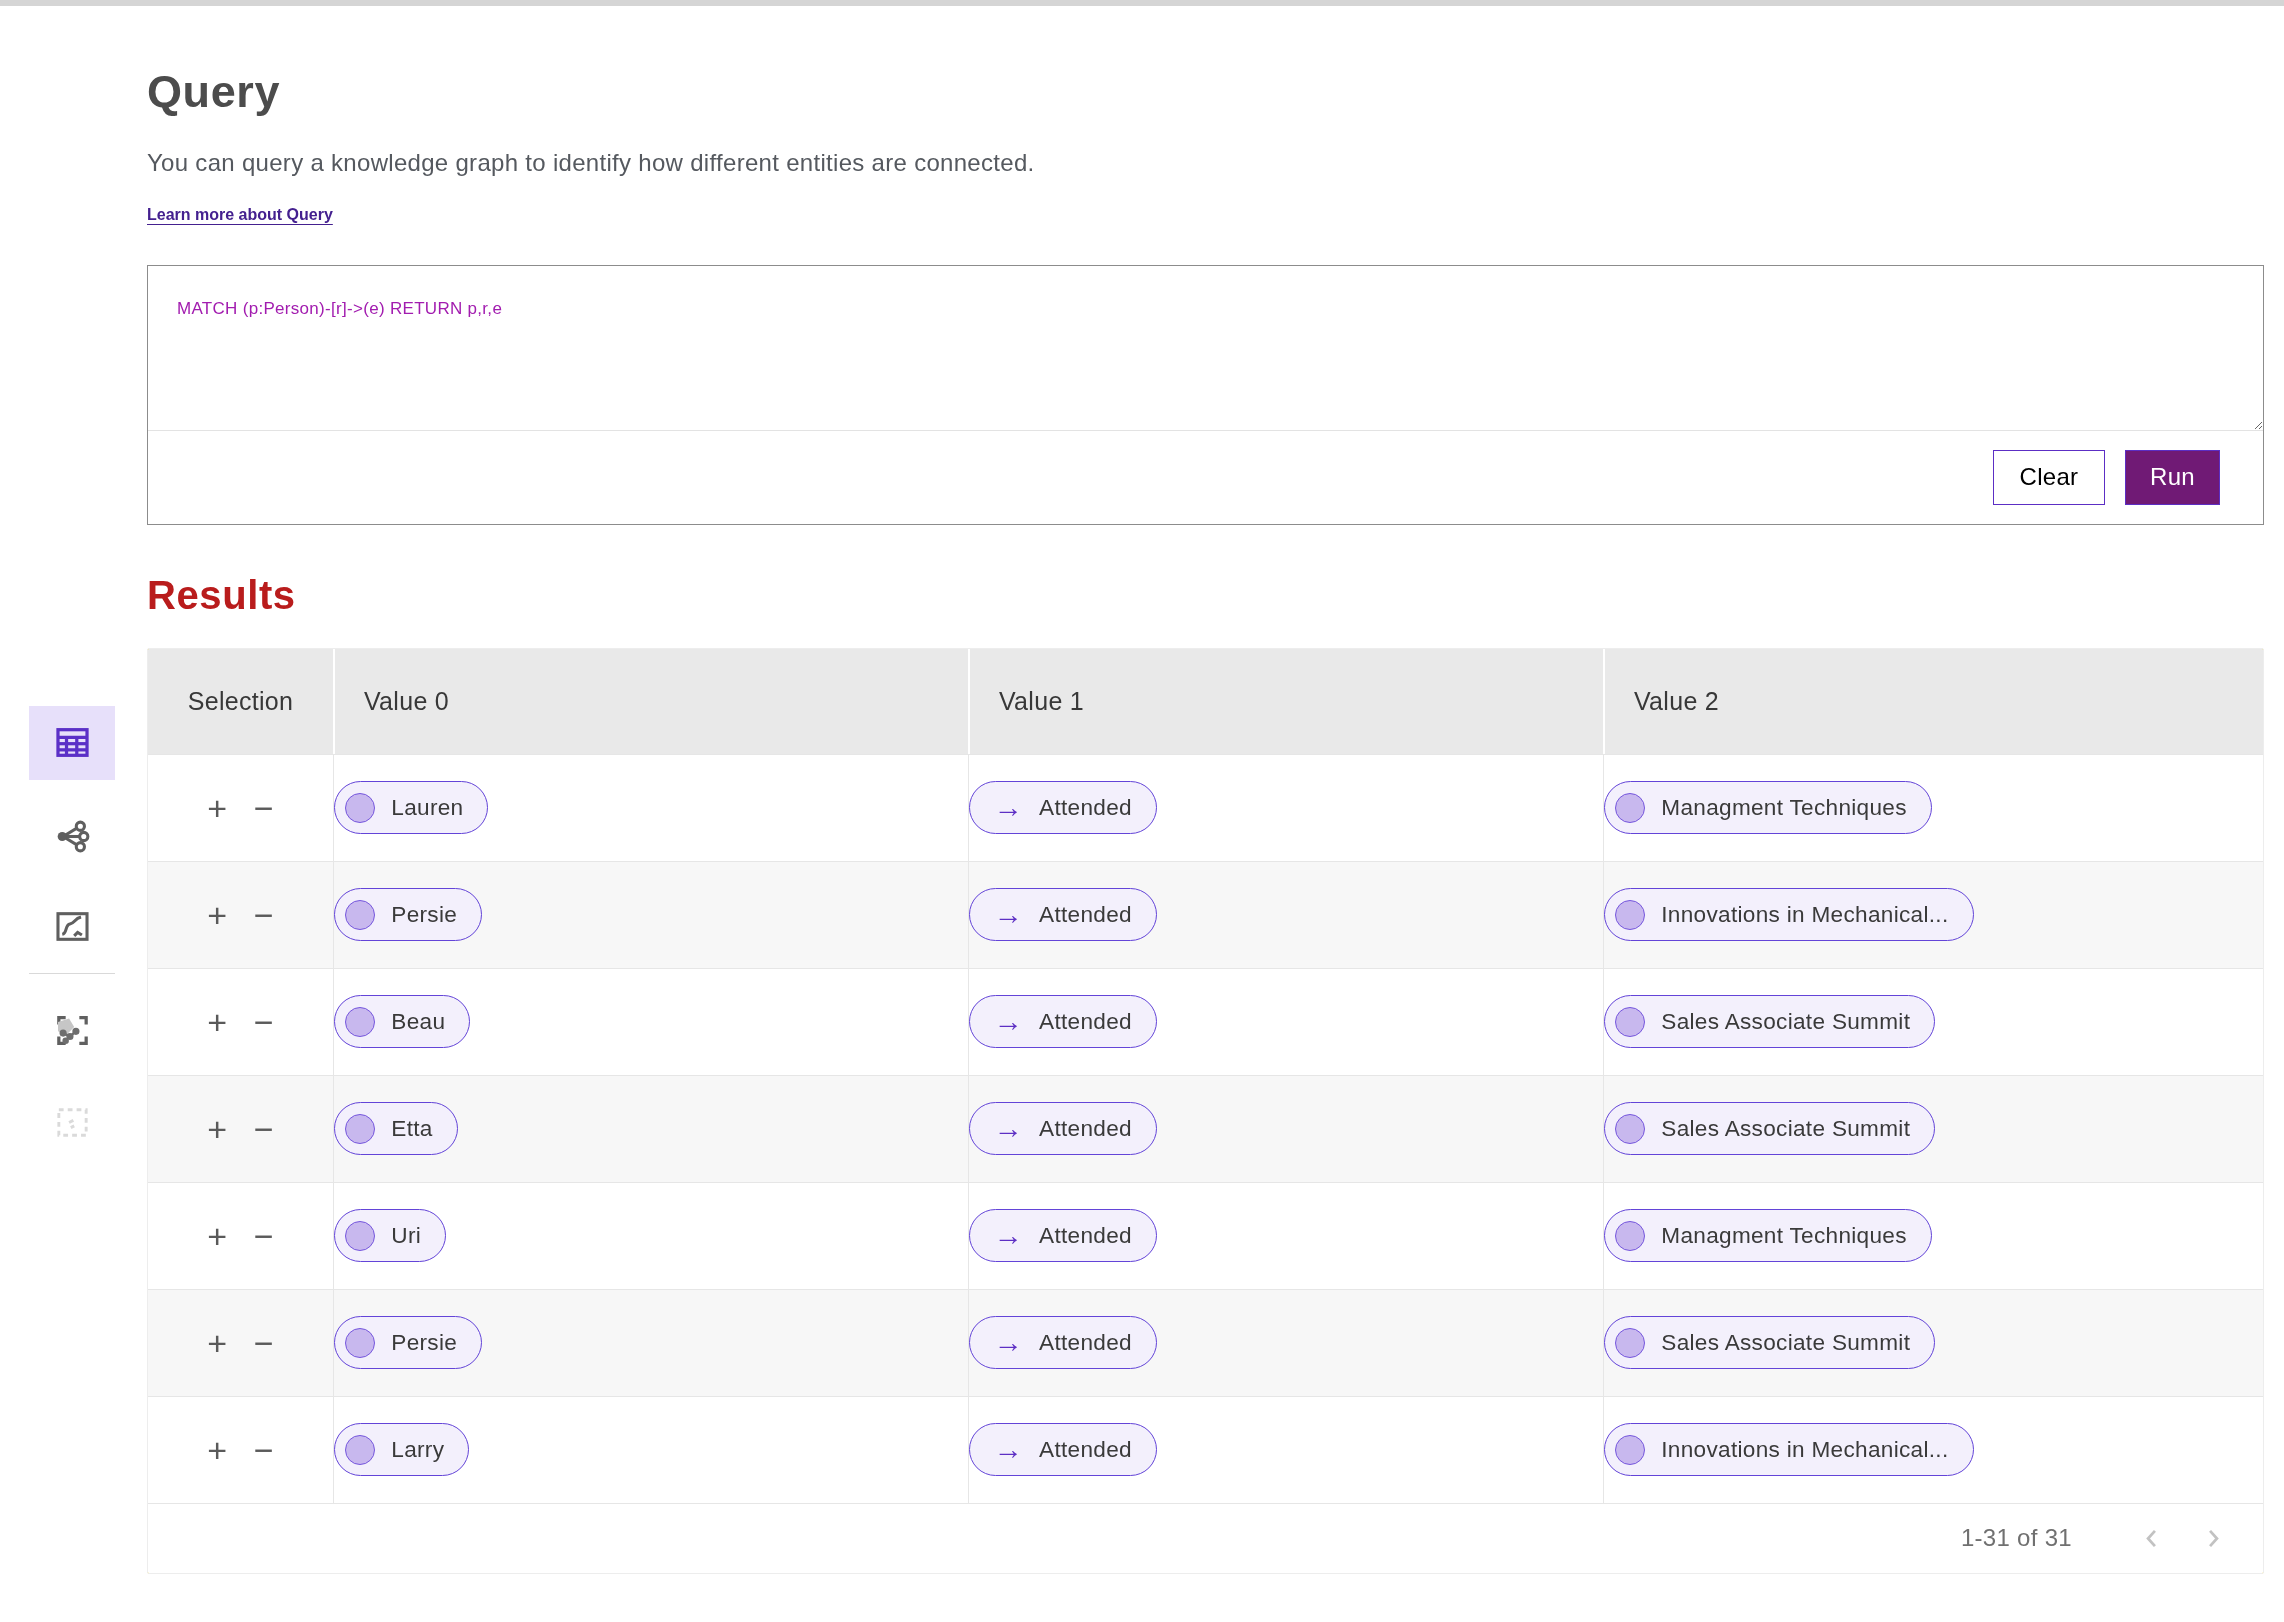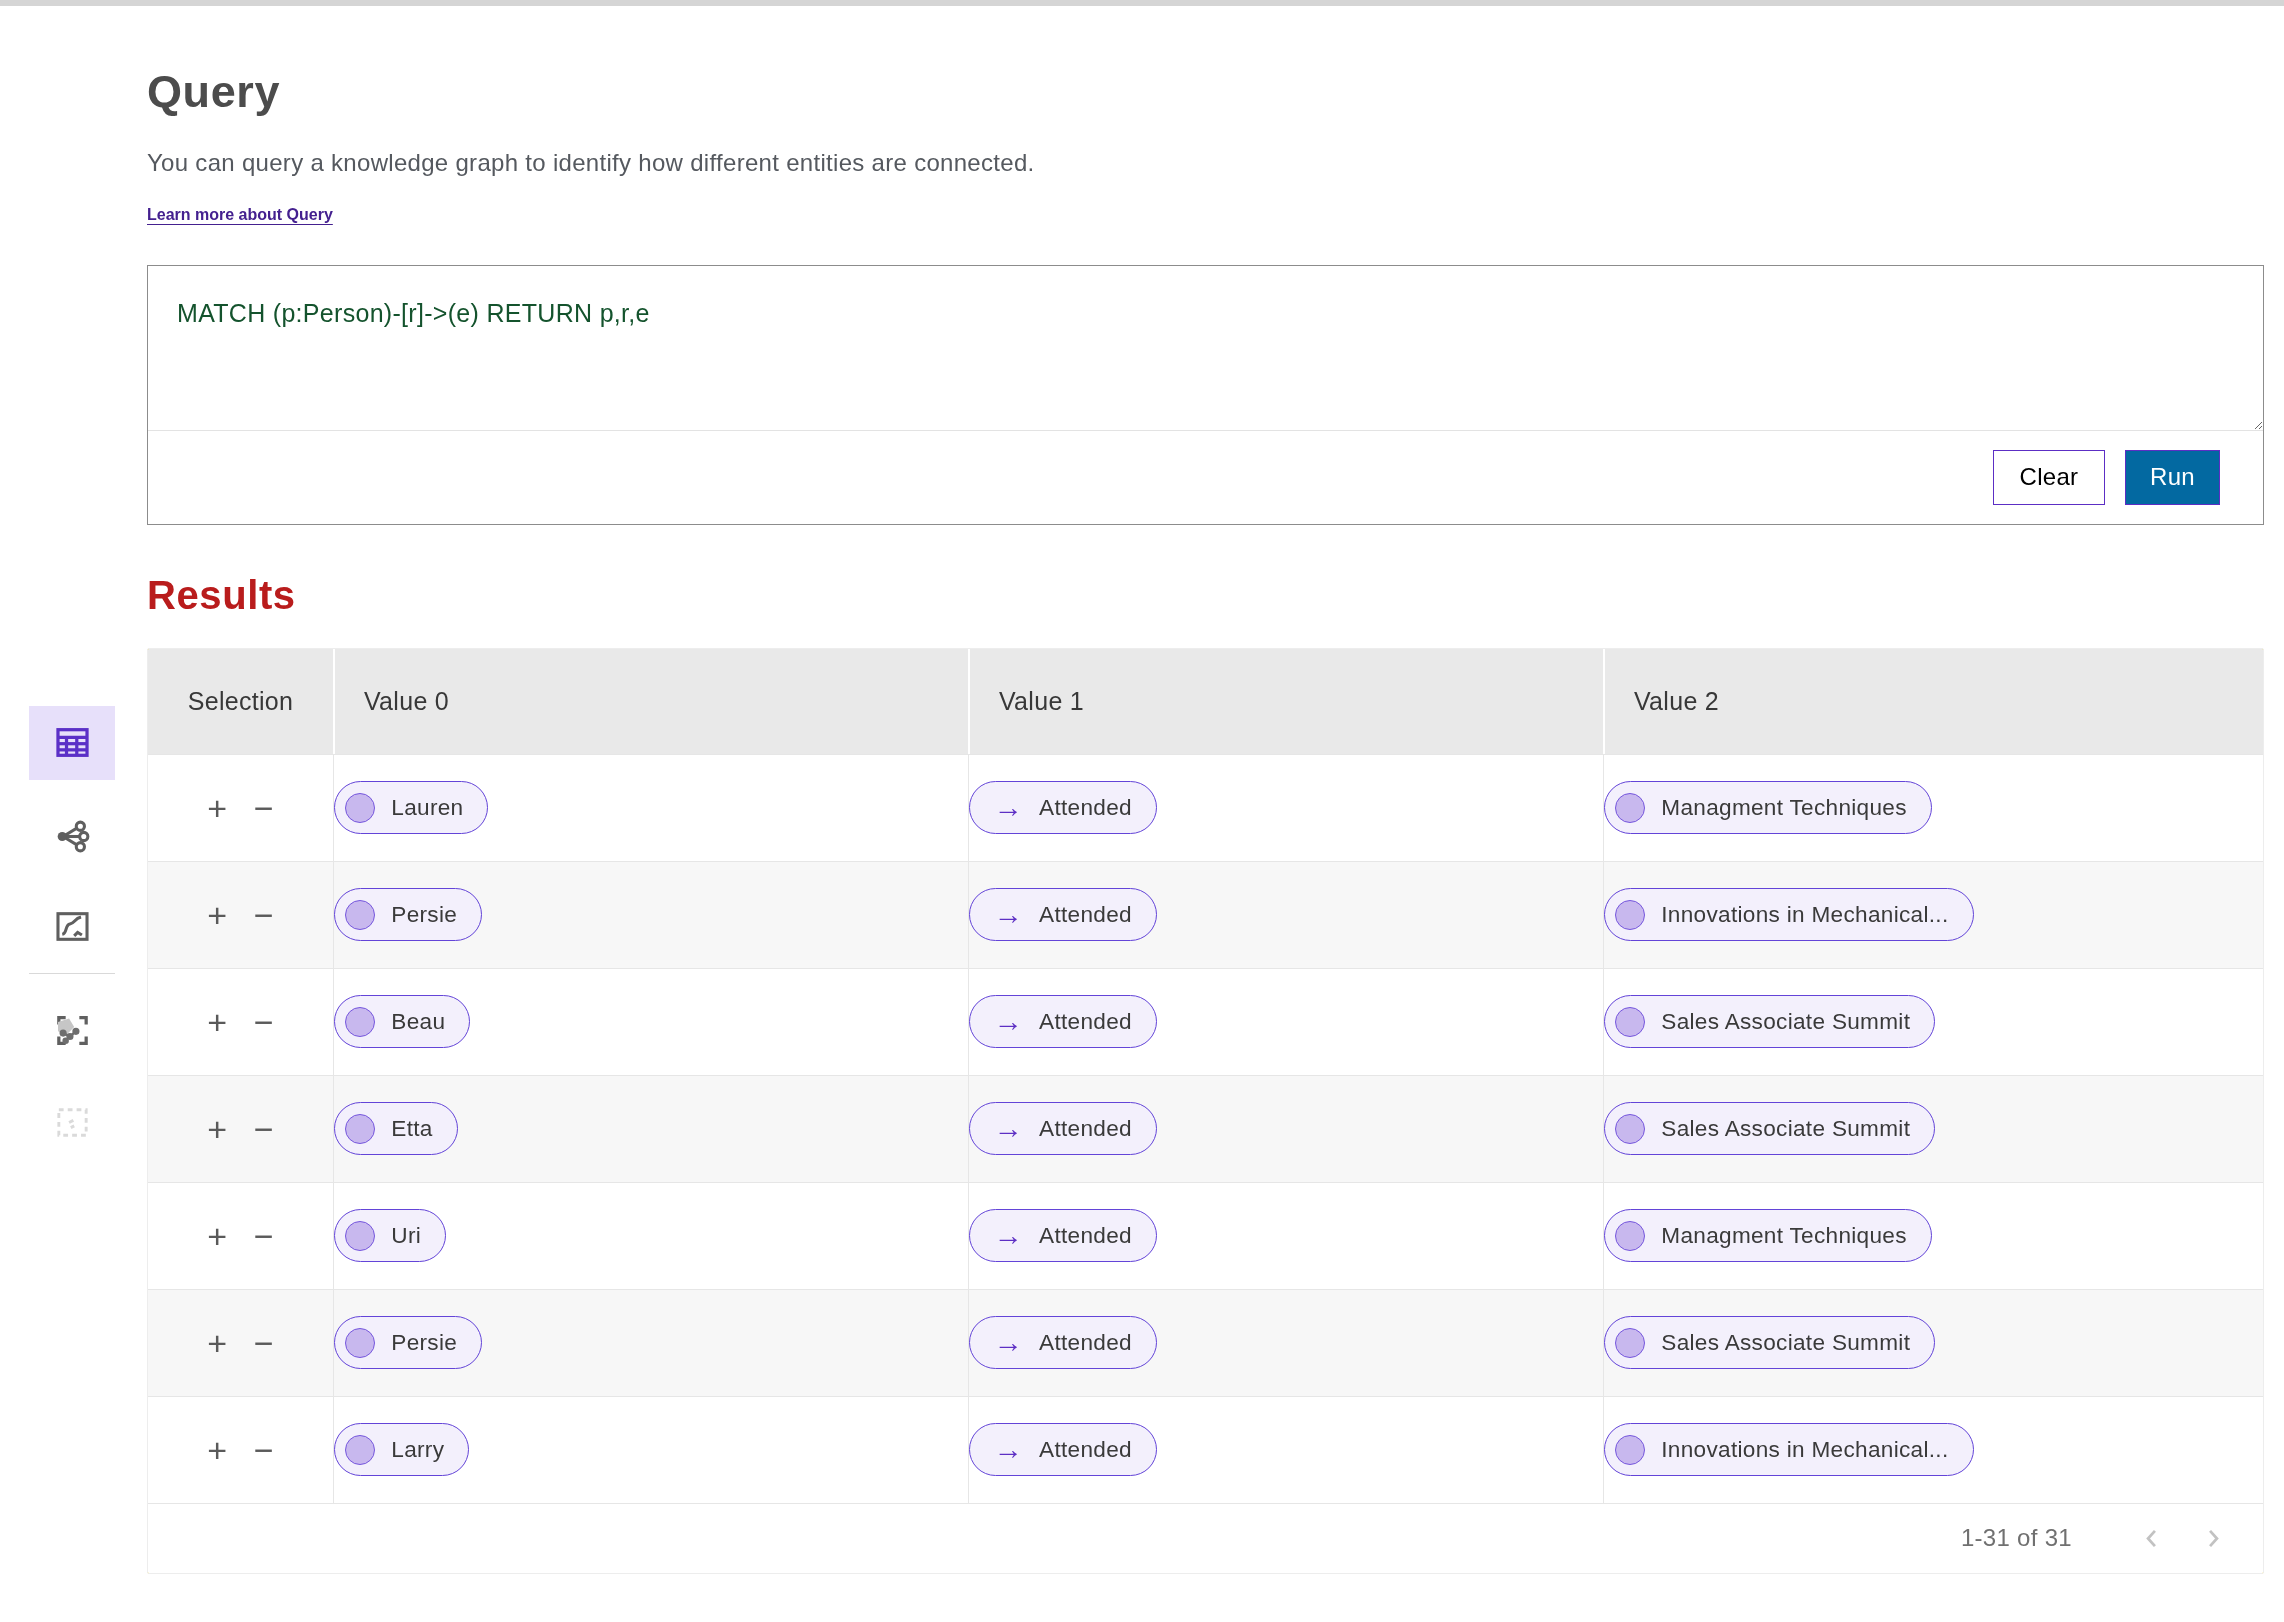--- a/index.html
+++ b/index.html
@@ -28,28 +28,28 @@
     margin-top: -3.8px;
   }
   .switch { position: relative; width: 75px; height: 39px; background: #5d2fc4; border-radius: 20px; flex: 0 0 auto; }
   .switch .knob { position: absolute; top: 2.5px; right: 3.1px; width: 34px; height: 34px; background: #ffffff; border-radius: 50%; }
   .toggle-label { font-size: 25px; color: #6a4ce5; white-space: nowrap; }
 
   .query-panel { margin-top: 41px; border: 1.9px solid #8c8c8c; background: #fff; }
   .query-input {
     display: block; width: 100%; height: 165px; border: none; outline: none;
     resize: both; overflow: auto;
-    padding: 33px 29px; font-size: 25px; color: #14532d; letter-spacing: 0.3px;
+    padding: 33px 29px; font-size: 17px; color: #a21caf; letter-spacing: 0.3px;
     font-family: "Liberation Sans", "DejaVu Sans", sans-serif;
     border-bottom: 1.9px solid #e3e3e3; background: #fff;
   }
   .query-footer { height: 93px; display: flex; align-items: center; justify-content: flex-end; gap: 20px; padding-right: 43px; }
   .btn { font-family: inherit; font-size: 24px; cursor: pointer; height: 55px; letter-spacing: 0.3px; }
   .btn-clear { width: 112px; background: #ffffff; border: 1.9px solid #5c2ec4; color: #000000; }
-  .btn-run { width: 95px; background: #0369a1; border: 1.9px solid #5c2ec4; color: #ffffff; }
+  .btn-run { width: 95px; background: #701a75; border: 1.9px solid #5c2ec4; color: #ffffff; }
 
   h2.results-title { margin-top: 48px; font-size: 40px; font-weight: 600; color: #b91c1c; letter-spacing: 0.6px; }
 
   .results-area { position: relative; margin-top: 30px; }
 
   
   .view-toolbar { position: absolute; left: -118px; top: 58px; width: 86px; display: flex; flex-direction: column; align-items: center; }
   .view-btn { width: 86px; display: flex; align-items: center; justify-content: center; background: transparent; border: none; cursor: pointer; }
   .view-btn.active { background: #e7e0fa; height: 74px; }
   .view-btn svg { width: 41px; height: 41px; }

